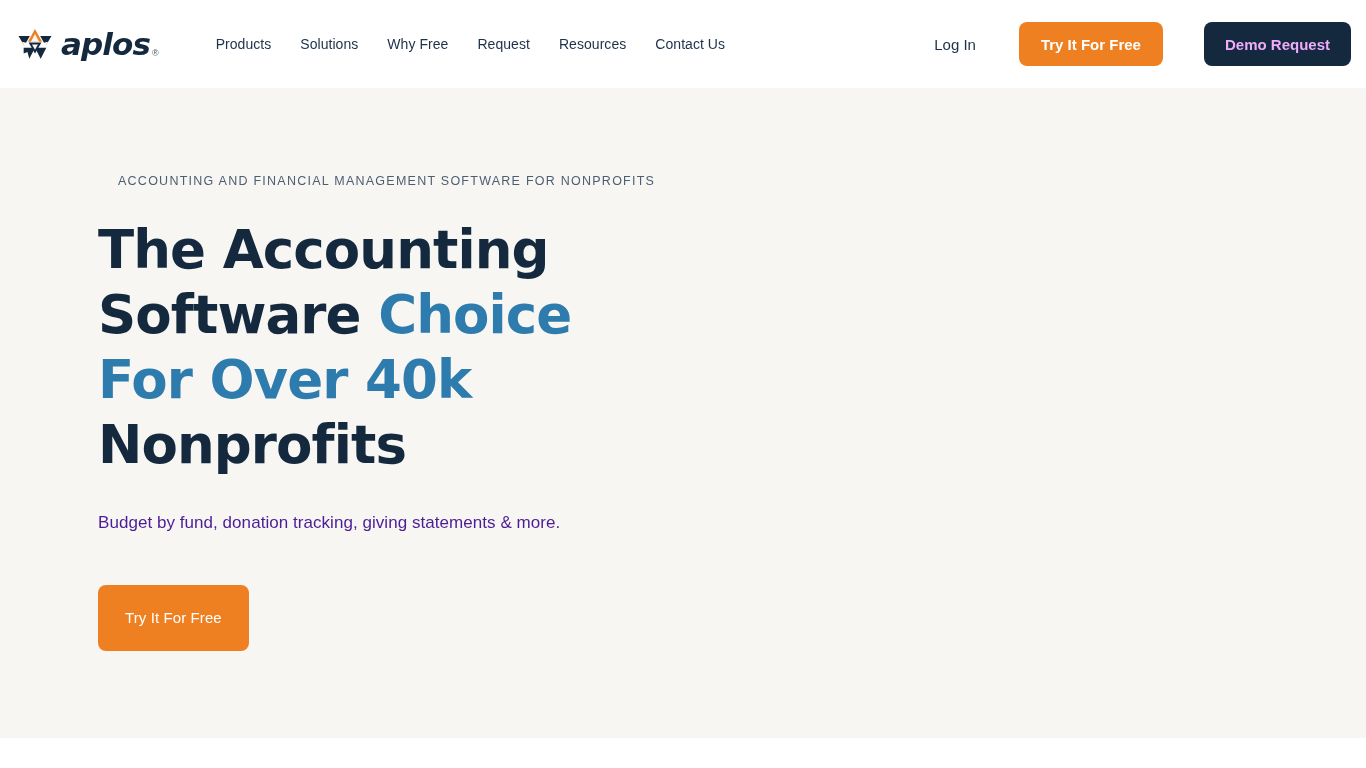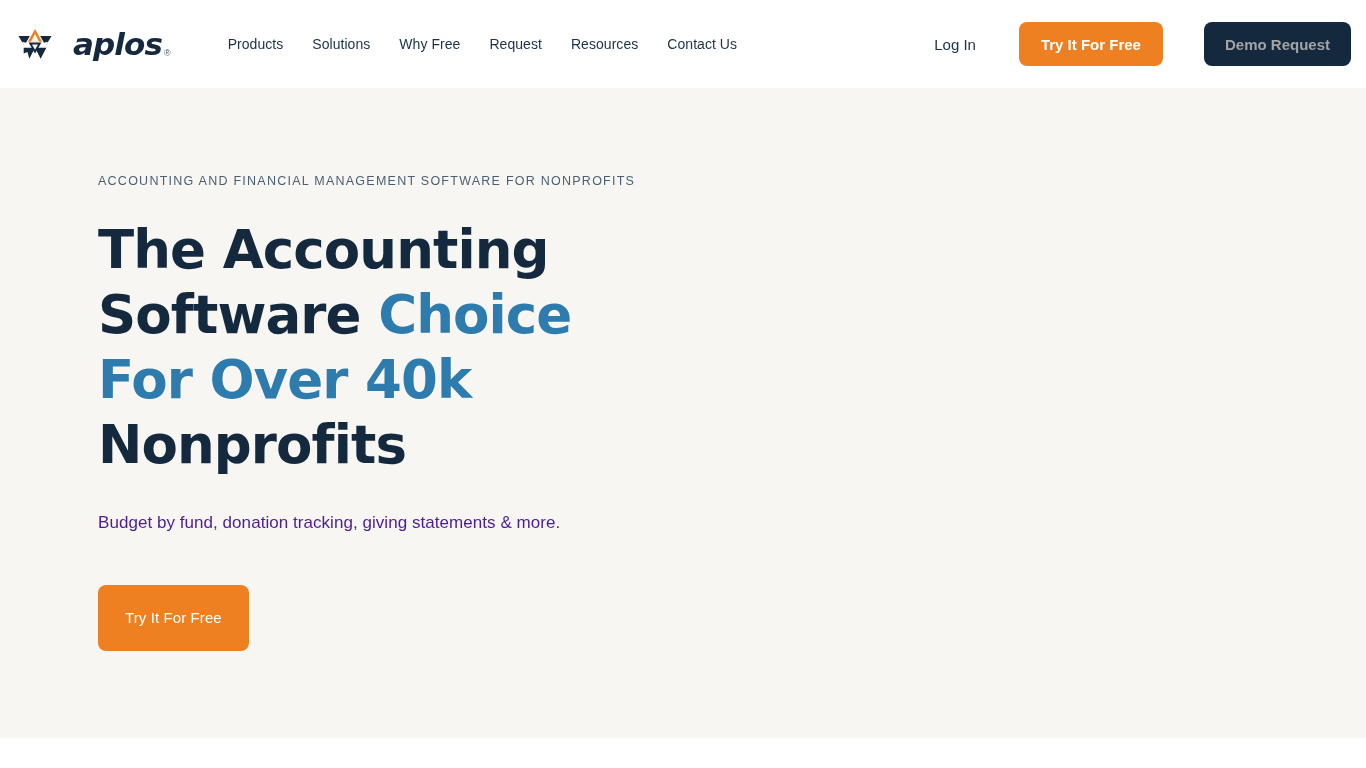--- a/index.html
+++ b/index.html
@@ -19,21 +19,21 @@
     width: 1366px;
     background: #ffffff;
     display: flex;
     align-items: center;
     padding: 0 15px 0 16px;
   }
 
   .logo {
     display: flex;
     align-items: center;
-    gap: 16px;
+    gap: 4px;
     margin-right: 57px;
     text-decoration: none;
     flex: 0 0 auto;
   }
   .logo-mark {
     width: 38px;
     height: 34px;
     display: block;
     flex: 0 0 auto;
   }
@@ -103,21 +103,21 @@
   .btn-orange {
     background: #EF8022;
     color: #ffffff;
     font-size: 15px;
     font-weight: 700;
     height: 44px;
     padding: 0 22px;
   }
   .btn-navy {
     background: #14293E;
-    color: #a3a3a3;
+    color: #f0abfc;
     font-size: 15px;
     font-weight: 700;
     height: 44px;
     padding: 0 21px;
     margin-left: 26px;
   }
 
   
   .hero {
     width: 1366px;
@@ -129,20 +129,21 @@
   .hero-inner {
     max-width: 620px;
   }
   .eyebrow {
     font-size: 12.5px;
     letter-spacing: 1.25px;
     color: #4C5E72;
     font-weight: 400;
     margin-bottom: 28px;
     line-height: 1.2;
+    margin-left: 20px;
   }
   .hero-title {
     font-family: "DejaVu Sans", sans-serif;
     font-size: 53px;
     line-height: 65px;
     font-weight: 700;
     color: #14293E;
     letter-spacing: -0.9px;
     max-width: 540px;
     margin-bottom: 34px;

